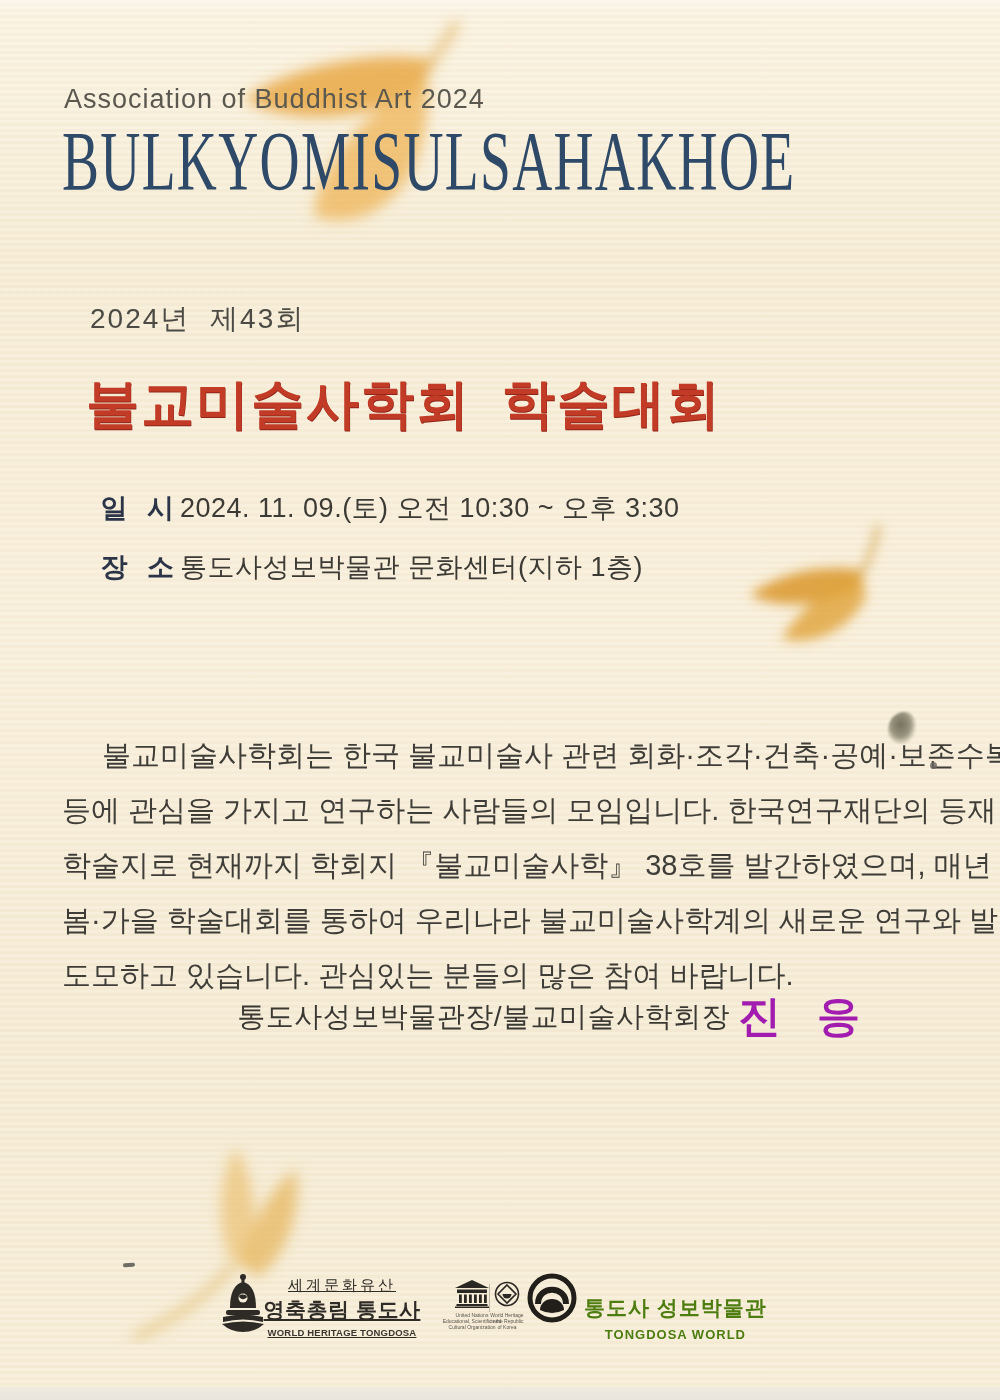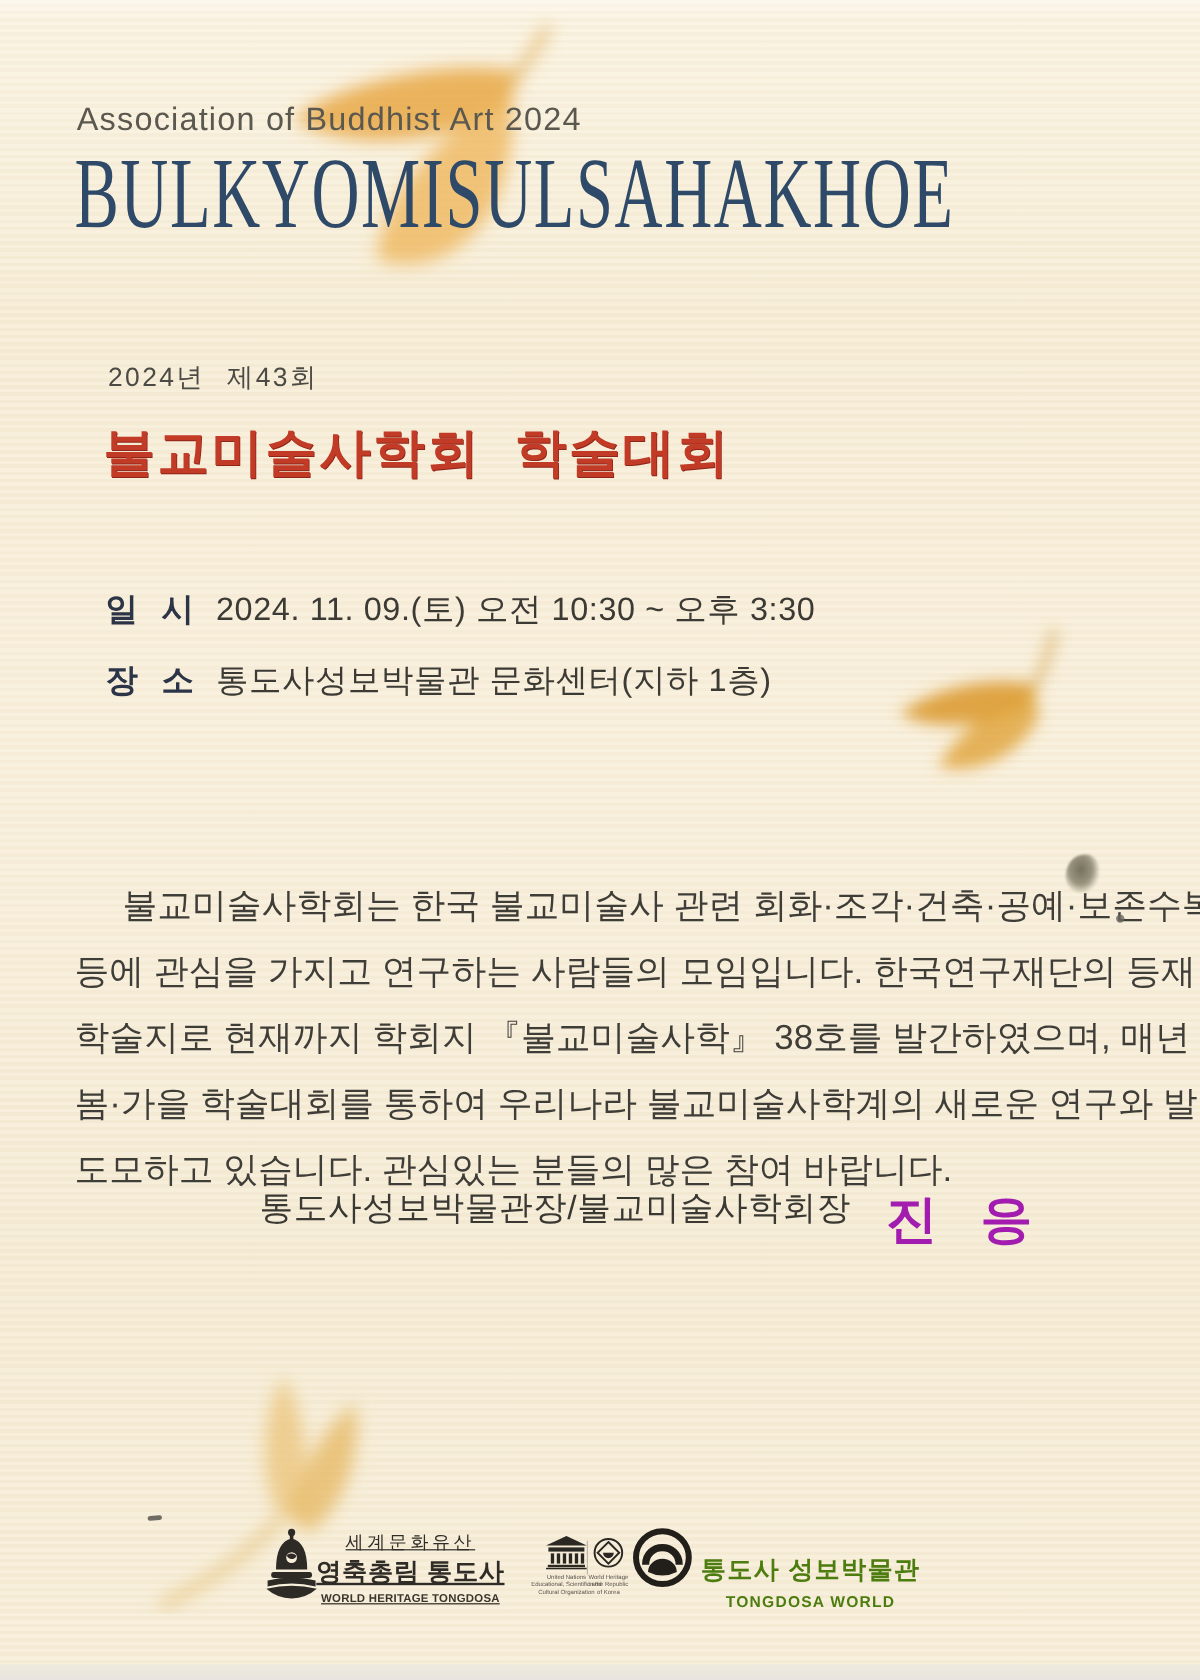--- a/index.html
+++ b/index.html
@@ -36,46 +36,46 @@
     left:62px;top:120px;
     font-family:"Liberation Serif",serif;
     font-size:84px;line-height:1;color:var(--navy);
     letter-spacing:2px;white-space:nowrap;
     transform:scaleX(0.66);transform-origin:0 0;
   }
 
   
   .edition{
     left:90px;top:300px;
-    font-size:22px;color:#4b4a44;letter-spacing:2px;word-spacing:10px;white-space:nowrap;
+    font-size:28px;color:#4b4a44;letter-spacing:2px;word-spacing:10px;white-space:nowrap;
   }
   .event-title{
-    left:86px;top:349px;
-    font-size:43px;font-weight:bold;color:var(--red);
+    left:86px;top:369px;
+    font-size:53px;font-weight:bold;color:var(--red);
     letter-spacing:2px;word-spacing:14px;white-space:nowrap;
     text-shadow:0.6px 0.6px 0 #8f2418;
   }
 
   
-  .details{left:88px;top:490px;font-size:27px;}
+  .details{left:88px;top:490px;font-size:27px;text-align:right;}
   .detail-row{display:flex;align-items:baseline;margin-bottom:23px;}
   .detail-label{font-weight:bold;color:#2c3547;letter-spacing:6px;width:92px;flex:none;}
   .detail-value{color:#3c3a34;letter-spacing:0.5px;white-space:nowrap;}
 
   
   .body-block{
     left:62px;top:728px;width:878px;
     font-size:29px;line-height:55px;color:var(--ink);
   }
   .body-line{height:55px;text-align:justify;text-align-last:justify;white-space:nowrap;}
   .body-line.first{text-indent:40px;}
   .body-line.last{text-align:left;text-align-last:left;}
 
   
-  .signature{right:128px;top:988px;display:flex;align-items:flex-start;gap:29px;white-space:nowrap;}
+  .signature{right:128px;top:988px;display:flex;align-items:center;gap:8px;white-space:nowrap;}
   .sig-titles{font-size:28px;color:#3a3833;letter-spacing:0.5px;}
   .sig-name{font-size:43px;font-weight:bold;color:#a21caf;letter-spacing:12px;}
 
   
   .footer{left:0;top:1270px;width:1000px;height:90px;}
   .footer .abs{position:absolute;}
   .tongdosa-text{left:262px;top:6px;width:160px;text-align:center;color:#2f2b26;text-decoration:underline;}
   .t-small{font-size:15px;letter-spacing:3px;white-space:nowrap;}
   .t-large{font-size:21px;font-weight:bold;letter-spacing:0.5px;margin-top:1px;white-space:nowrap;}
   .t-en{font-size:9.5px;font-weight:bold;margin-top:3px;letter-spacing:0.2px;white-space:nowrap;color:#3a352f;}

